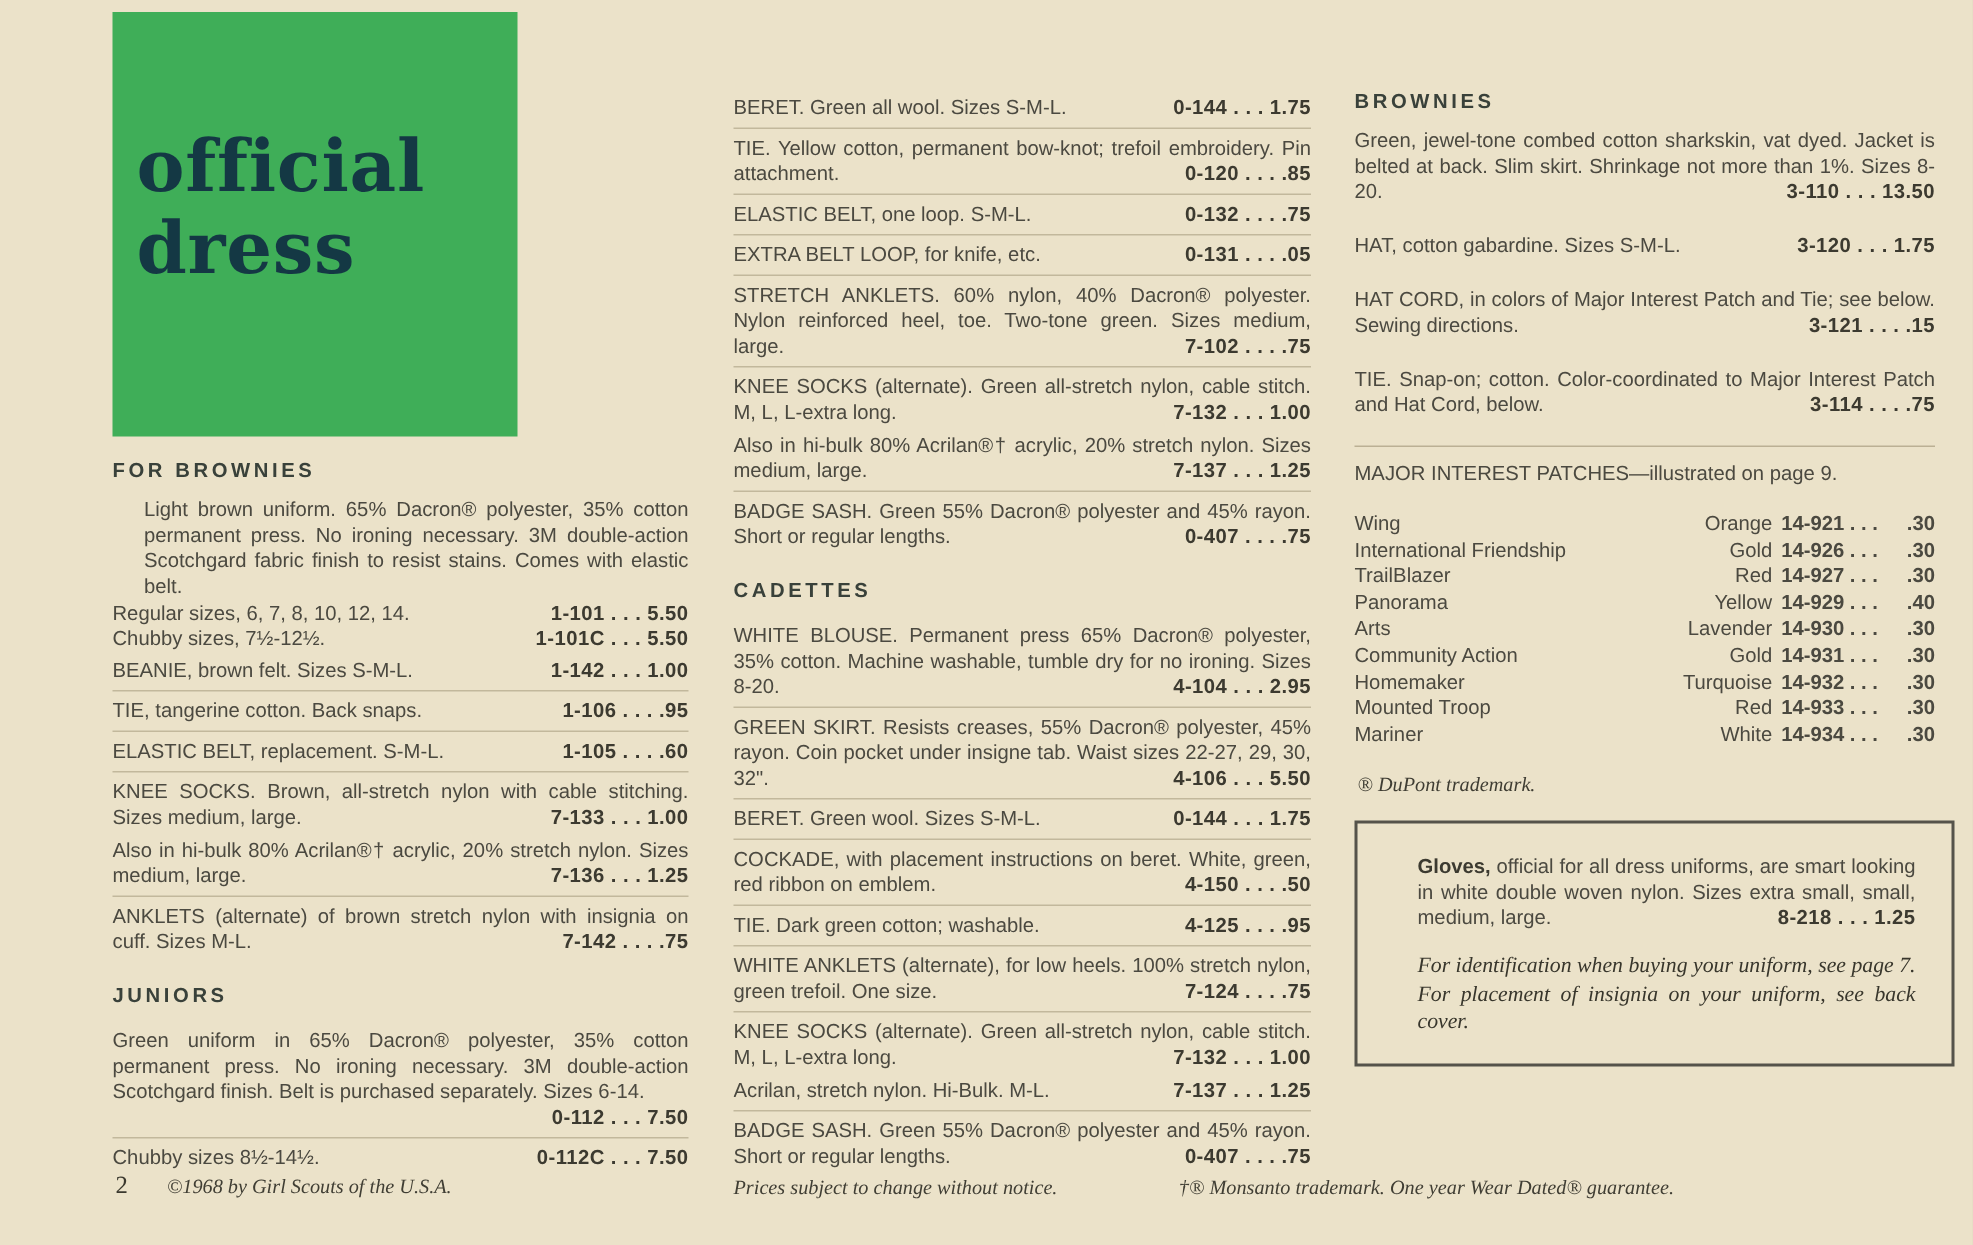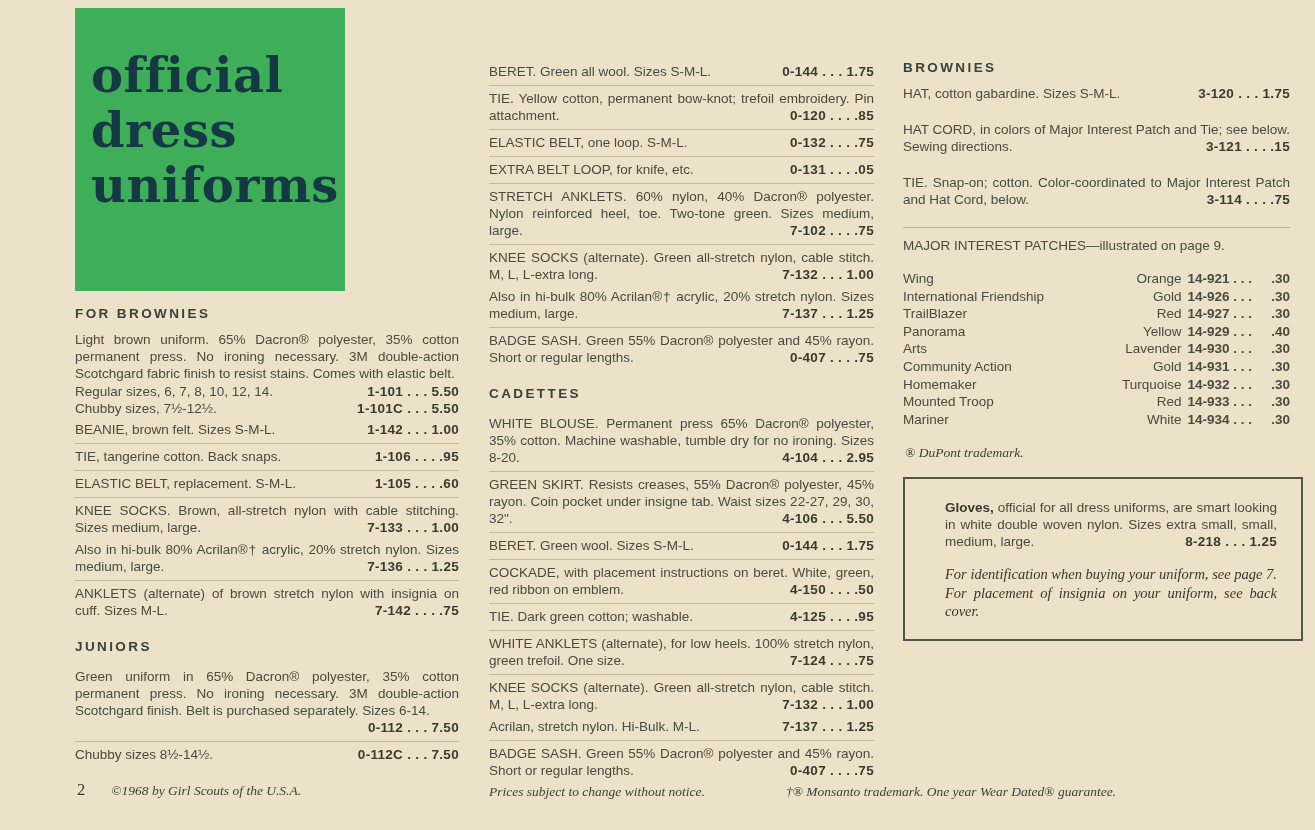--- a/index.html
+++ b/index.html
@@ -9,29 +9,29 @@
     position:relative; width:1315px; height:830px; overflow:hidden;
     background:#ebe2c9;
     font-family:"Liberation Sans", sans-serif;
     font-size:13.5px; line-height:17px; color:#4b4940;
   }
   .col{ position:absolute; }
   .col-left { left:75px;  top:8px;  width:384px; }
   .col-mid  { left:489px; top:59px; width:385px; }
   .col-right{ left:903px; top:59px; width:387px; }
 
-  .green-box{ width:270px; height:283px; background:#3fae58; padding:40px 8px 0 16px; margin-bottom:14px; }
+  .green-box{ width:270px; height:283px; background:#3fae58; padding:76px 8px 0 16px; margin-bottom:14px; }
   .gs-title{ font-family:"DejaVu Serif", serif; font-weight:800; font-size:48px; line-height:55px; color:#143844; letter-spacing:.5px; }
 
   .sec-h{ font-weight:700; font-size:13.5px; letter-spacing:2.4px; color:#39413a; margin:0 0 9px; }
   .sec-h.mt{ margin-top:14px; }
 
   .item{ overflow:hidden; text-align:justify; }
   .code{ float:right; font-weight:700; white-space:nowrap; padding-left:10px; letter-spacing:.3px; color:#3c3a30; }
-  .intro{ margin-bottom:1px; }
+  .intro{ margin-bottom:1px;margin-left:21px; }
 
   .list .item{ padding:4px 0 5px; border-top:1px solid rgba(128,115,84,.38); }
   .list .item.first{ border-top:none; }
   .list .item.cont{ border-top:none; padding-top:0; }
 
   .airy .item{ border:none; padding:0; margin-bottom:19px; }
 
   .patches{ margin-top:8px; padding-top:9px; border-top:1px solid rgba(128,115,84,.45); }
   .p-head{ margin-bottom:16px; }
   .prow{ display:flex; line-height:17.6px; }
@@ -56,21 +56,20 @@
 </style>
 </head>
 <body>
 
 <div class="page">
 
   <section class="col col-left">
     <div class="green-box">
       <div class="gs-title">official</div>
       <div class="gs-title">dress</div>
-      <div class="gs-title">uniforms</div>
     </div>
 
     <h2 class="sec-h">FOR BROWNIES</h2>
     <p class="item intro">Light brown uniform. 65% Dacron® polyester, 35% cotton permanent press. No ironing necessary. 3M double-action Scotchgard fabric finish to resist stains. Comes with elastic belt.</p>
 
     <div class="item">
       <span>Regular sizes, 6, 7, 8, 10, 12, 14.</span>
       <span class="code">1-101 . . . 5.50</span>
     </div>
     <div class="item">
@@ -191,20 +190,24 @@
       <div class="item">
         <span>BADGE SASH. Green 55% Dacron® polyester and 45% rayon. Short or regular lengths.</span>
         <span class="code">0-407 . . . .75</span>
       </div>
     </div>
   </section>
 
   <section class="col col-right">
     <h2 class="sec-h">BROWNIES</h2>
     <div class="airy">
+      <div class="item">
+        <span>Green, jewel-tone combed cotton sharkskin, vat dyed. Jacket is belted at back. Slim skirt. Shrinkage not more than 1%. Sizes 8-20.</span>
+        <span class="code">3-110 . . . 13.50</span>
+      </div>
       <div class="item">
         <span>HAT, cotton gabardine. Sizes S-M-L.</span>
         <span class="code">3-120 . . . 1.75</span>
       </div>
       <div class="item">
         <span>HAT CORD, in colors of Major Interest Patch and Tie; see below. Sewing directions.</span>
         <span class="code">3-121 . . . .15</span>
       </div>
       <div class="item">
         <span>TIE. Snap-on; cotton. Color-coordinated to Major Interest Patch and Hat Cord, below.</span>

